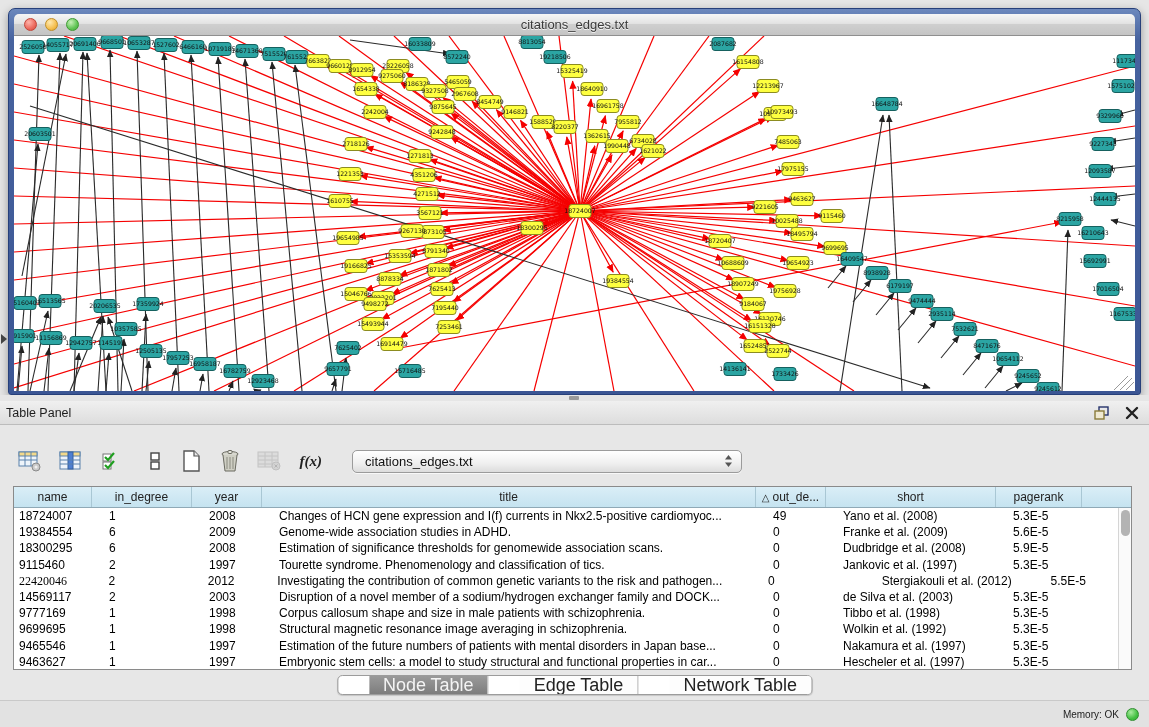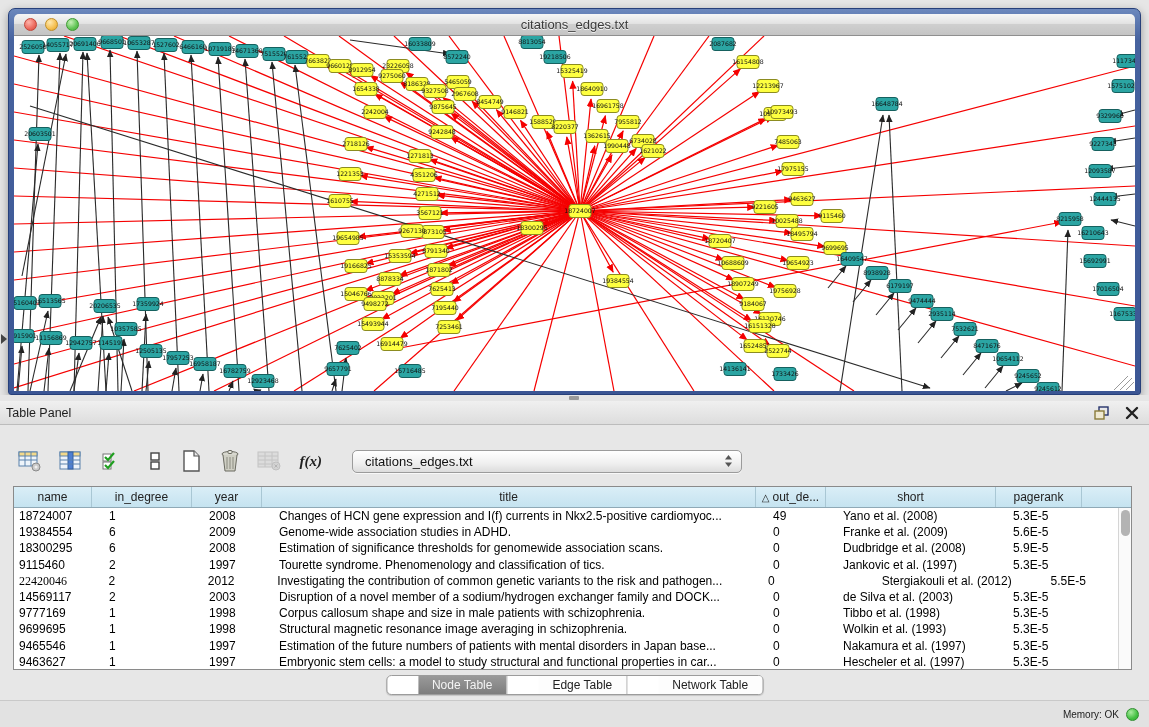--- a/index.html
+++ b/index.html
@@ -58,21 +58,21 @@
   .th{ font-size:12px; color:#222; text-align:center; line-height:20px; border-right:1px solid #a9c7d4;
     overflow:hidden; white-space:nowrap; cursor:pointer; }
   .th .sortg{ font-size:10px; margin-right:3px; }
   .tbody .tr{ display:flex; height:16.2px; }
   .td{ font-size:12px; color:#000; line-height:16px; padding-left:5px; overflow:hidden; white-space:nowrap; }
   .vscroll{ position:absolute; top:21px; right:0; bottom:0; width:13px; background:#fafafa; border-left:1px solid #d5d5d5; }
   .vthumb{ position:absolute; top:2px; left:2px; width:9px; height:26px; border-radius:5px; background:#b3b3b3; }
 
   .tabs{ position:absolute; top:274px; left:50%; transform:translateX(-50%); display:flex; height:20px;
     border:1px solid #9c9c9c; border-radius:5px; overflow:hidden; background:#fff; box-shadow:0 1px 1px rgba(0,0,0,.15);}
-  .tab{ font-size:12px; line-height:19px; padding:0 14px; color:#222; background:#fdfdfd; border-right:1px solid #b7b7b7; cursor:pointer;margin-left:31px; }
+  .tab{ font-size:18px; line-height:19px; padding:0 14px; color:#222; background:#fdfdfd; border-right:1px solid #b7b7b7; cursor:pointer;margin-left:31px; }
   .tab:last-child{ border-right:none; }
   .tab.active{ background:linear-gradient(180deg,#9a9a9a,#7d7d7d); color:#f4f4f4; }
 
   .statusbar{ position:absolute; left:0; bottom:0; width:1149px; height:27px; background:#e2e2e2;
     border-top:1px solid #c9c9c9; display:flex; align-items:center; justify-content:flex-end; padding-right:10px; gap:7px; }
   .statusbar .mlabel{ font-size:10px; color:#222; }
   .memdot{ width:13px; height:13px; border-radius:50%; border:1px solid #2f8f2f;
     background:radial-gradient(circle at 35% 30%,#a9eb9f,#44c043 60%,#2fae31); }
 </style>
 </head>
@@ -952,21 +952,21 @@
           <div class="td" style="width: 70px;">0</div>
           <div class="td" style="width: 170px;">Tibbo et al. (1998)</div>
           <div class="td" style="width: 86px;">5.3E-5</div>
         </div>
         <div class="tr">
           <div class="td" style="width: 90px;">9699695</div>
           <div class="td" style="width: 100px;">1</div>
           <div class="td" style="width: 70px;">1998</div>
           <div class="td" style="width: 494px;">Structural magnetic resonance image averaging in schizophrenia.</div>
           <div class="td" style="width: 70px;">0</div>
-          <div class="td" style="width: 170px;">Wolkin et al. (1993)</div>
+          <div class="td" style="width: 170px;">Wolkin et al. (1992)</div>
           <div class="td" style="width: 86px;">5.3E-5</div>
         </div>
         <div class="tr">
           <div class="td" style="width: 90px;">9465546</div>
           <div class="td" style="width: 100px;">1</div>
           <div class="td" style="width: 70px;">1997</div>
           <div class="td" style="width: 494px;">Estimation of the future numbers of patients with mental disorders in Japan base...</div>
           <div class="td" style="width: 70px;">0</div>
           <div class="td" style="width: 170px;">Nakamura et al. (1997)</div>
           <div class="td" style="width: 86px;">5.3E-5</div>

